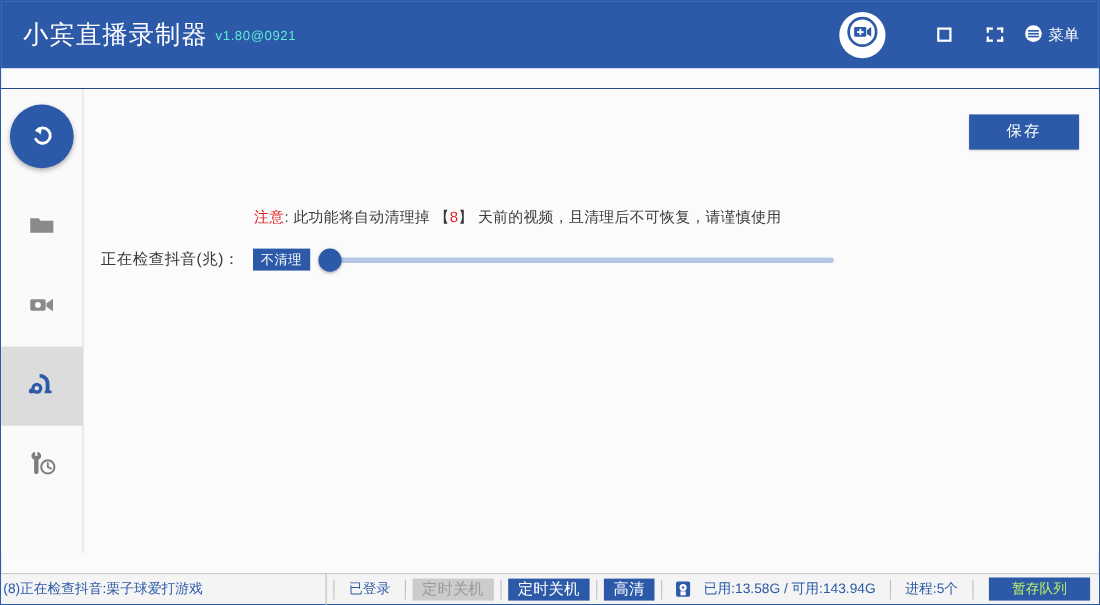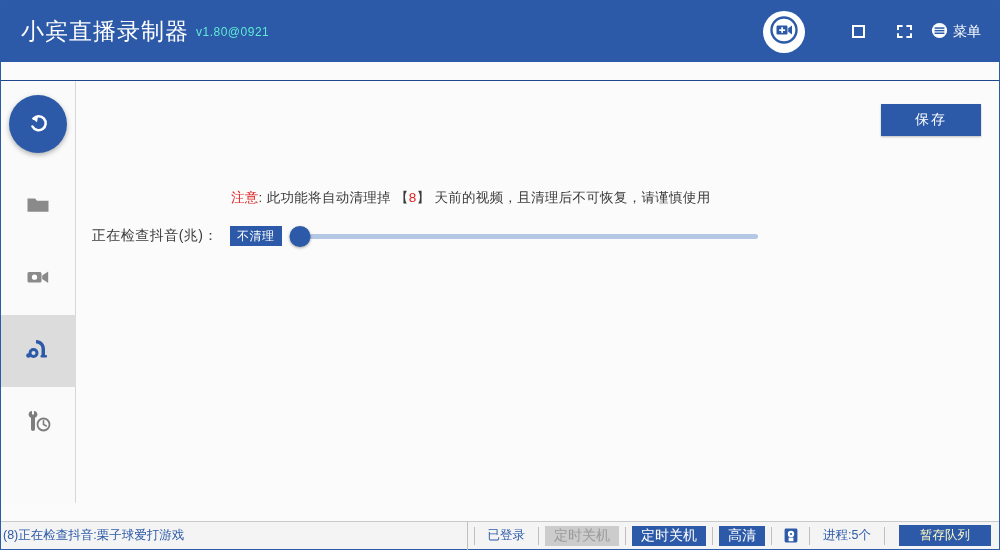--- a/index.html
+++ b/index.html
@@ -214,21 +214,21 @@
     font-size: 14px;
     white-space: nowrap;
     text-align: right;
   }
   .sb-btn-blue { background: #2c5aa8; color: #ffffff; }
   .sb-btn-gray { background: #cccccc; color: #9a9a9a; }
   .sb-icon { margin: 0 5px 0 6px; display: flex; align-items: center; }
   .sb-queue {
     margin-left: 8px; margin-right: 8px;
     width: 92px; height: 21px;
-    background: #2c5aa8; color: #fef9c3;
+    background: #2c5aa8; color: #bef264;
     display: flex; align-items: center; justify-content: center;
     font-size: 12.5px;
   }
 </style>
 </head>
 <body>
 
 <div class="app">
 
   <div class="titlebar">
@@ -365,20 +365,21 @@
     <div class="sb-sep"></div>
 
     <span class="sb-icon">
       <svg width="14" height="15" viewBox="0 0 14 15">
         <rect x="0.6" y="0.6" width="12.8" height="13.8" rx="1.4" fill="#2c5aa8"></rect>
         <circle cx="7" cy="6" r="3.2" fill="#ffffff"></circle>
         <circle cx="7" cy="6" r="1.1" fill="#2c5aa8"></circle>
         <rect x="4.6" y="9.6" width="4.8" height="3.6" fill="#ffffff"></rect>
       </svg>
     </span>
+    <div class="sb-text">已用:13.58G / 可用:143.94G</div>
     <div class="sb-sep"></div>
 
     <div class="sb-text">进程:5个</div>
     <div class="sb-sep"></div>
 
     <div class="sb-queue">暂存队列</div>
   </div>
 
 </div>
 

